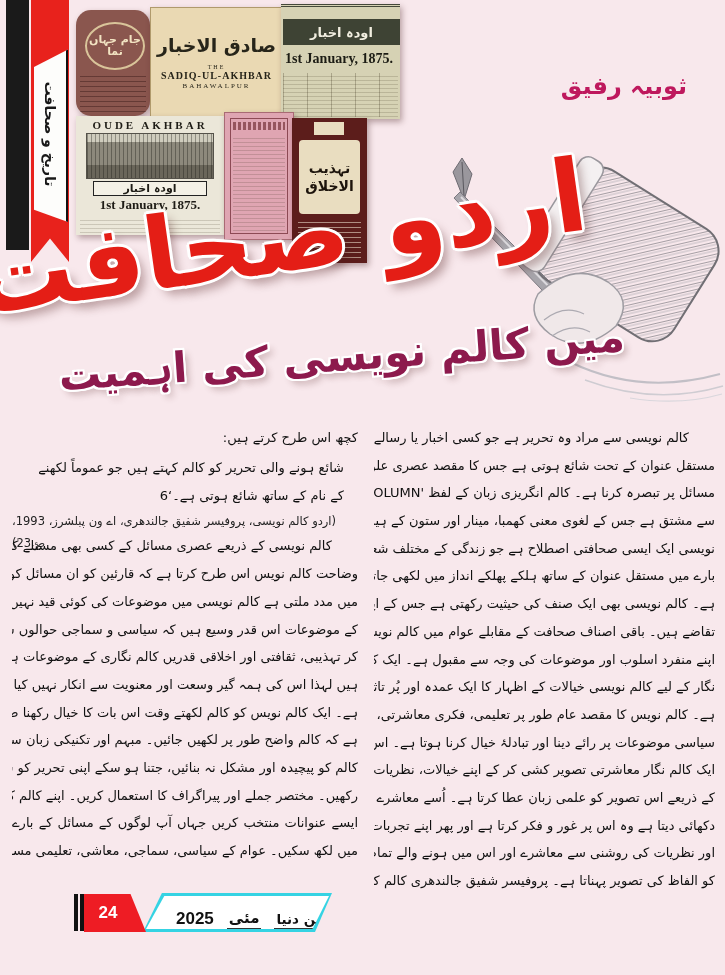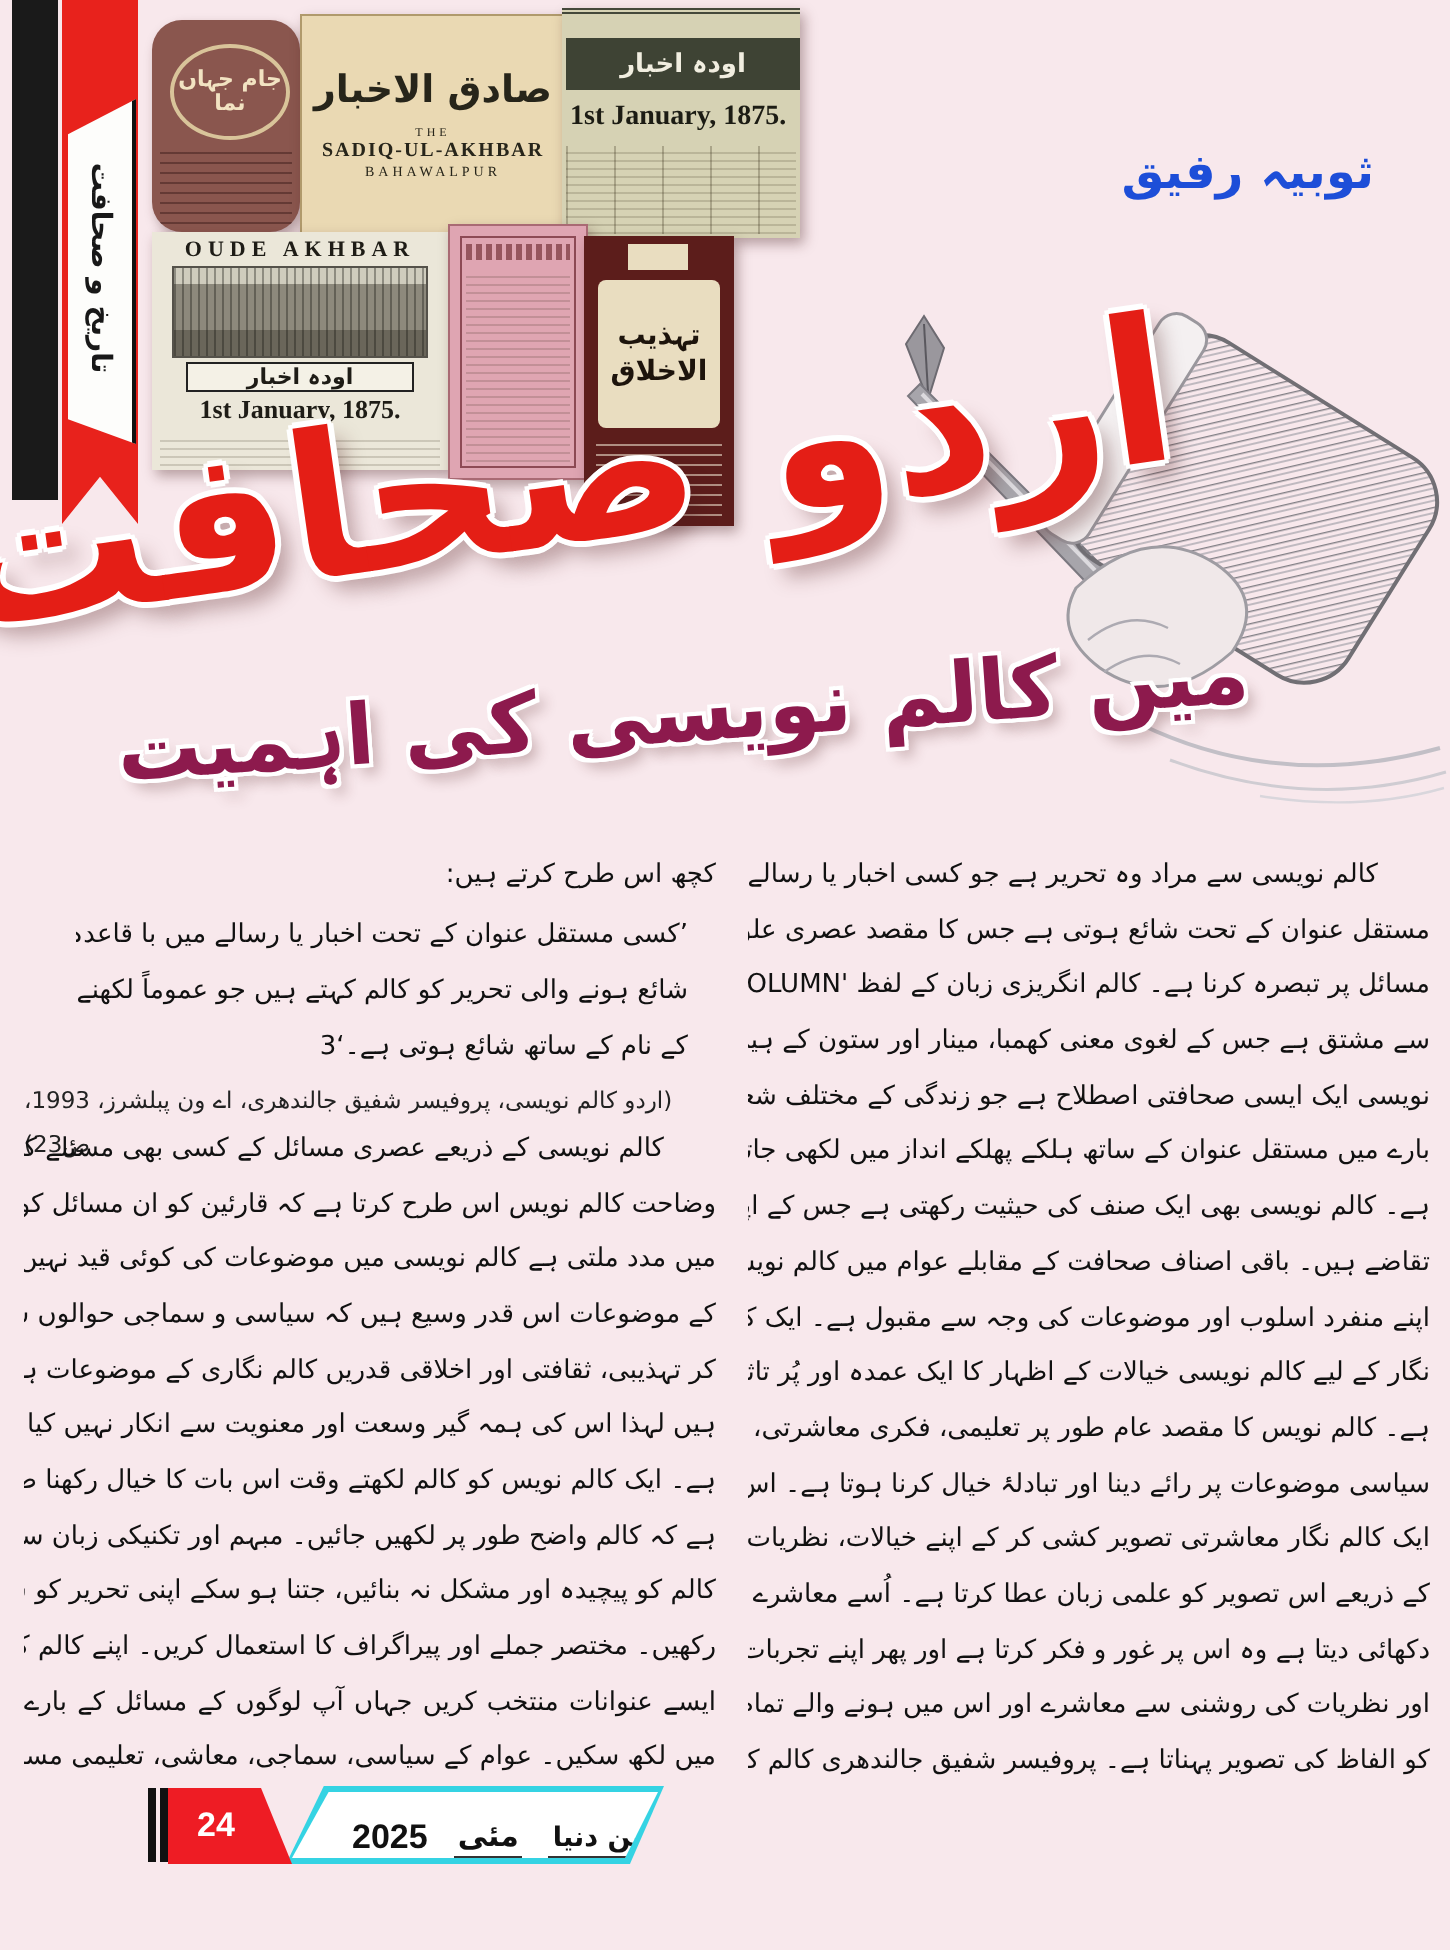--- a/index.html
+++ b/index.html
@@ -67,21 +67,21 @@
   #np-tahzib{left:292px;top:118px;width:75px;height:145px;background:#5c1d1b;}
   #np-tahzib .tab{position:absolute;left:22px;top:4px;width:30px;height:13px;background:#e9ddc0;
                  font-size:7px;text-align:center;line-height:13px;color:#332;}
   #np-tahzib .panel{position:absolute;left:7px;top:22px;right:7px;height:74px;background:#e9ddc0;
                  border-radius:4px;display:flex;align-items:center;justify-content:center;
                  font-size:14px;font-weight:bold;color:#1d140c;text-align:center;line-height:1.3;}
   #np-tahzib .rows{position:absolute;left:6px;bottom:5px;right:6px;height:38px;
                  background:repeating-linear-gradient(0deg,rgba(245,235,215,.55) 0 1px,transparent 1px 5px);}
 
   
-  #author{right:38px;top:72px;font-size:24px;font-weight:600;color:#1d4ed8;direction:rtl;}
+  #author{right:38px;top:72px;font-size:24px;font-weight:600;color:#be185d;direction:rtl;}
   #title-main{left:128px;top:168px;width:460px;text-align:center;direction:rtl;white-space:nowrap;
       font-size:100px;font-weight:bold;color:var(--title-red,#e41e16);transform:rotate(-8deg);
       text-shadow:-3px 0 0 #fff,3px 0 0 #fff,0 -3px 0 #fff,0 3px 0 #fff,
                   -2px -2px 0 #fff,2px 2px 0 #fff,-2px 2px 0 #fff,2px -2px 0 #fff,
                   6px 8px 10px rgba(80,30,30,.35);}
   #title-sub{left:105px;top:330px;width:520px;text-align:center;direction:rtl;white-space:nowrap;
       font-size:42px;font-weight:bold;color:var(--subtitle-maroon,#8d1a4d);transform:rotate(-4deg);
       text-shadow:-2px 0 0 #fff,2px 0 0 #fff,0 -2px 0 #fff,0 2px 0 #fff,
                   -2px -2px 0 #fff,2px 2px 0 #fff,-2px 2px 0 #fff,2px -2px 0 #fff,
                   4px 5px 7px rgba(80,30,30,.3);}
@@ -211,23 +211,22 @@
     <div class="ln">ایک کالم نگار معاشرتی تصویر کشی کر کے اپنے خیالات، نظریات اور فکر</div>
     <div class="ln">کے ذریعے اس تصویر کو علمی زبان عطا کرتا ہے۔ اُسے معاشرے میں جو</div>
     <div class="ln">دکھائی دیتا ہے وہ اس پر غور و فکر کرتا ہے اور پھر اپنے تجربات، مشاہدات</div>
     <div class="ln">اور نظریات کی روشنی سے معاشرے اور اس میں ہونے والے تمام افعال</div>
     <div class="ln">کو الفاظ کی تصویر پہناتا ہے۔ پروفیسر شفیق جالندھری کالم کی تعریف</div>
   </div>
 
   <div class="abs col" id="col-left">
     <div class="ln intro">کچھ اس طرح کرتے ہیں:</div>
     <div class="quote">
-      <div class="ln">’کسی مستقل عنوان کے تحت اخبار یا رسالے میں با قاعدہ</div>
       <div class="ln">شائع ہونے والی تحریر کو کالم کہتے ہیں جو عموماً لکھنے والے</div>
-      <div class="ln last">کے نام کے ساتھ شائع ہوتی ہے۔‘3</div>
+      <div class="ln last">کے نام کے ساتھ شائع ہوتی ہے۔‘6</div>
     </div>
     <div class="cite">(اردو کالم نویسی، پروفیسر شفیق جالندھری، اے ون پبلشرز، 1993، ص23)</div>
     <div class="ln start indent">کالم نویسی کے ذریعے عصری مسائل کے کسی بھی مسئلے کی</div>
     <div class="ln">وضاحت کالم نویس اس طرح کرتا ہے کہ قارئین کو ان مسائل کو سمجھنے</div>
     <div class="ln">میں مدد ملتی ہے کالم نویسی میں موضوعات کی کوئی قید نہیں ہوتی۔ اس</div>
     <div class="ln">کے موضوعات اس قدر وسیع ہیں کہ سیاسی و سماجی حوالوں سے لے</div>
     <div class="ln">کر تہذیبی، ثقافتی اور اخلاقی قدریں کالم نگاری کے موضوعات ہو سکتے</div>
     <div class="ln">ہیں لہذا اس کی ہمہ گیر وسعت اور معنویت سے انکار نہیں کیا جا سکتا</div>
     <div class="ln">ہے۔ ایک کالم نویس کو کالم لکھتے وقت اس بات کا خیال رکھنا ضروری</div>
     <div class="ln">ہے کہ کالم واضح طور پر لکھیں جائیں۔ مبہم اور تکنیکی زبان سے اپنے</div>

